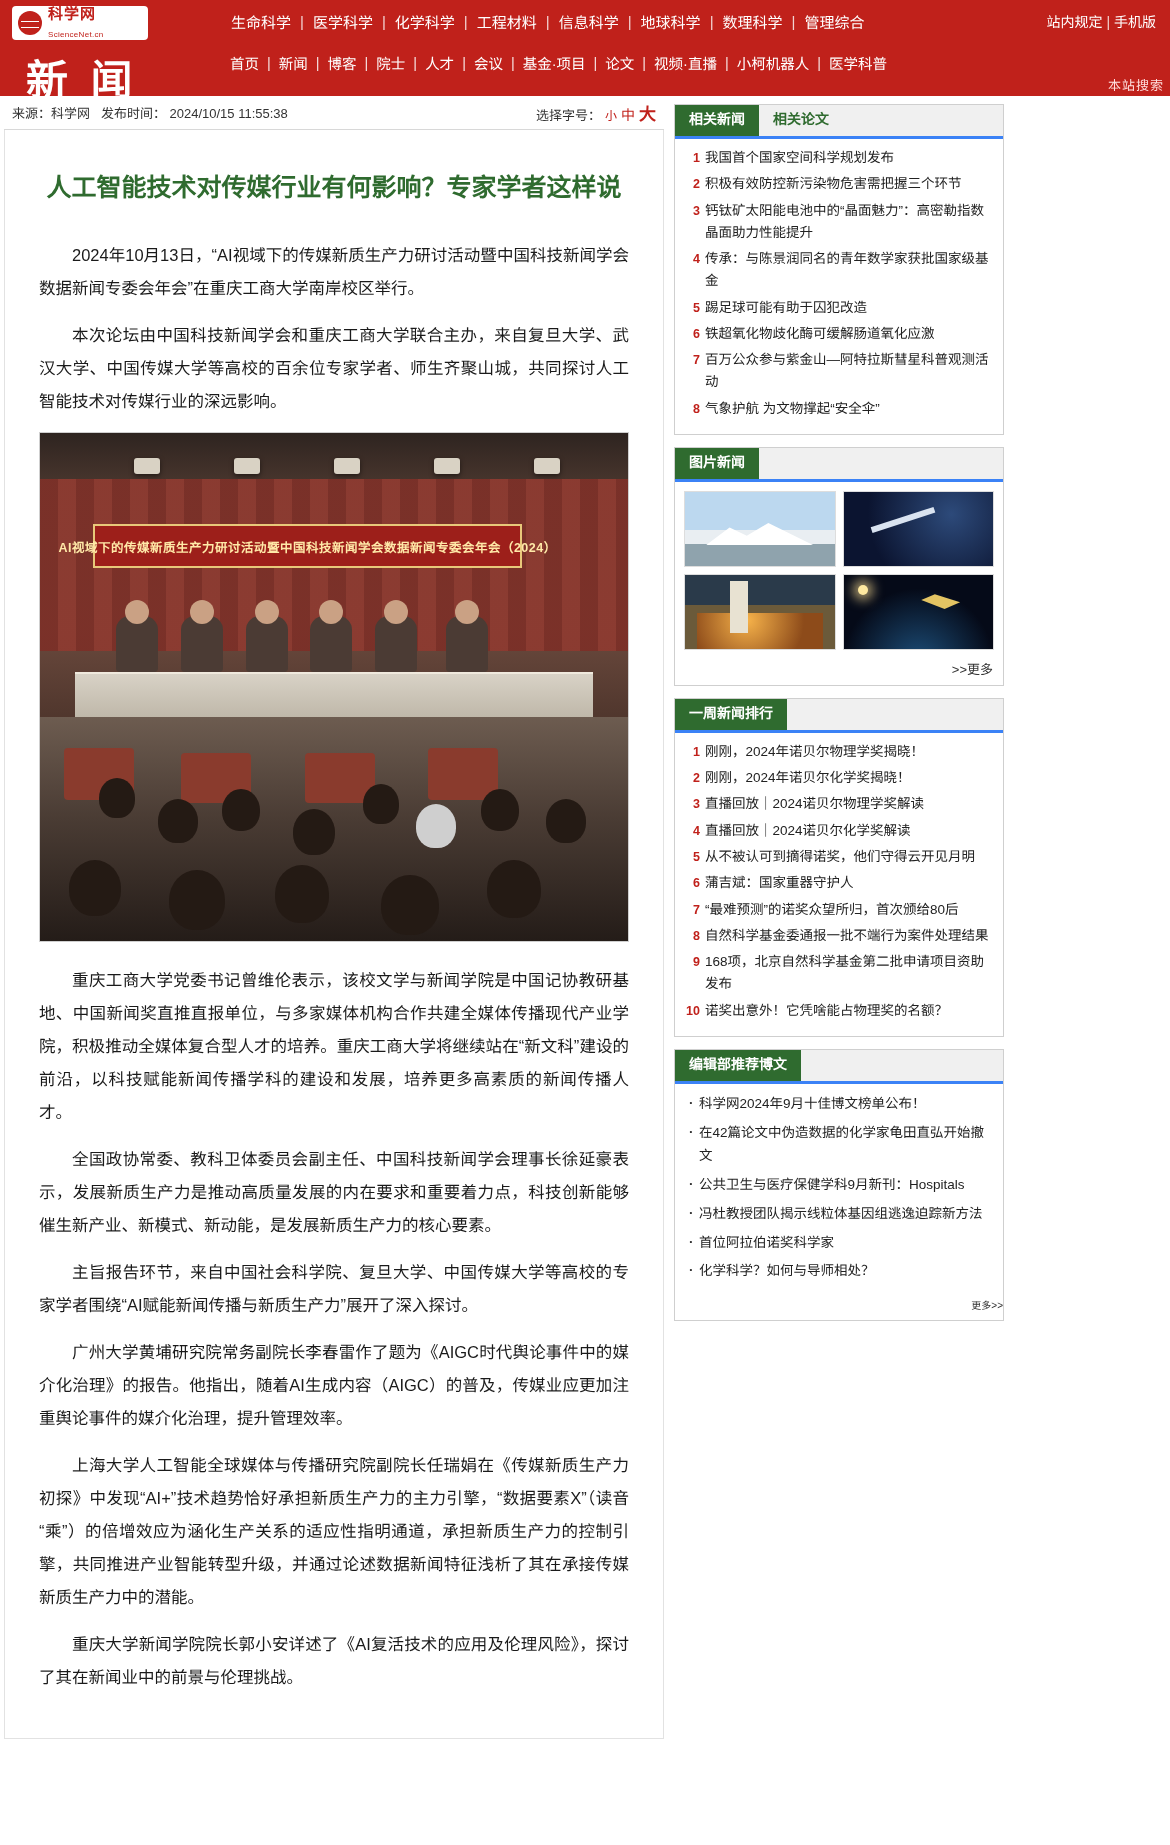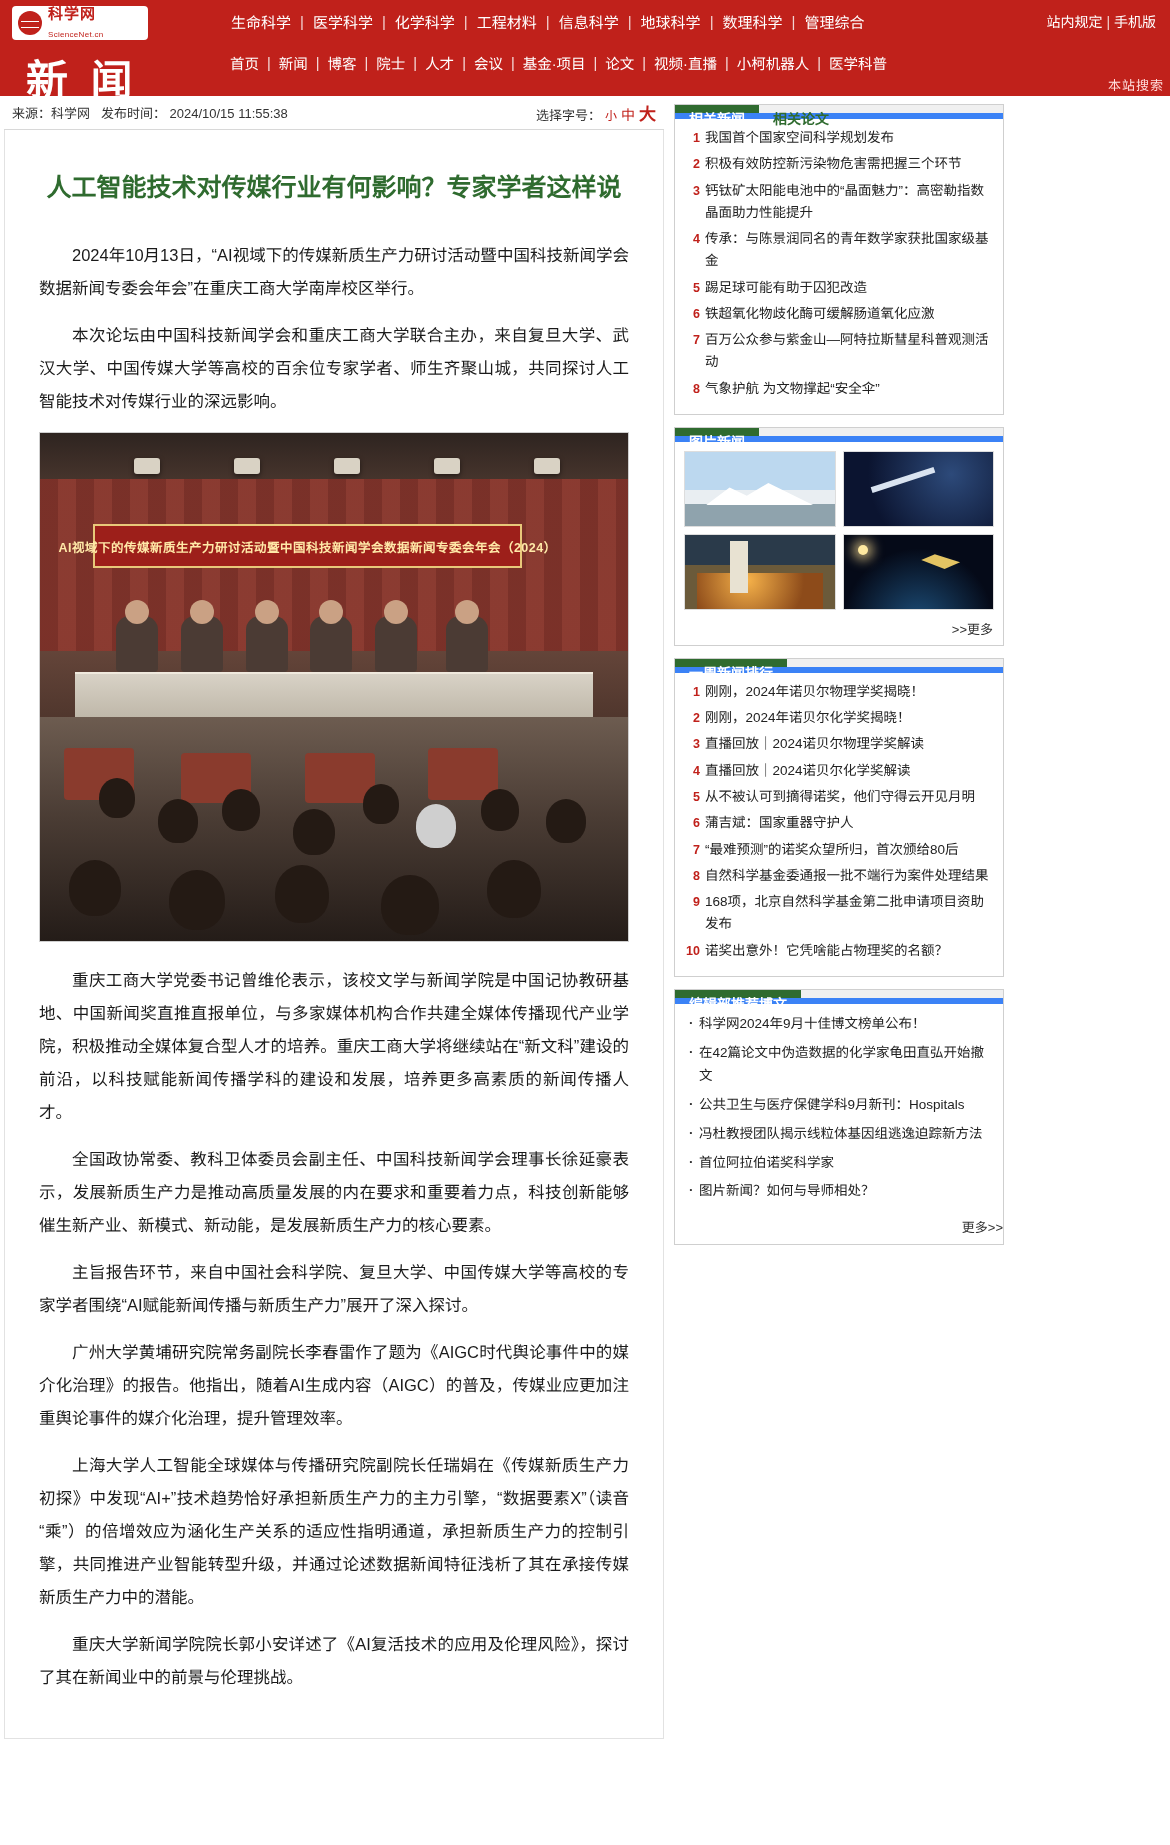--- a/index.html
+++ b/index.html
@@ -216,23 +216,23 @@
   }
 
   
   .panel {
     border: 1px solid #cfcfcf;
     margin-bottom: 12px;
     background: #fff;
   }
   .panel-head {
     display: flex;
-    height: 14px;
+    height: 34px;
     background: #f0f0f0;
-    border-bottom: 6px solid #3b82f6;
+    border-bottom: 3px solid #3b82f6;
   }
   .tab {
     padding: 0 14px;
     line-height: 28px;
     font-size: 14px;
     font-weight: bold;
     color: #fff;
     background: #2f6b2f;
   }
   .tab.alt {
@@ -294,21 +294,21 @@
     color: #222;
     margin-bottom: 6px;
     padding-left: 12px;
     position: relative;
   }
   .blog-item::before {
     content: "·";
     position: absolute; left: 2px; top: -1px;
     color: #333; font-weight: bold;
   }
-  .blog-more { text-align: right; font-size: 13px; color: #333; padding: 2px 0 8px 0; }
+  .blog-more { text-align: right; font-size: 10px; color: #333; padding: 2px 0 8px 0; }
 </style>
 </head>
 <body>
 
 <div class="topbar">
   <div class="logo-box">
     <div class="logo-pill">
       <span class="logo-globe"></span>
       <span>
         <span class="logo-text-cn">科学网</span><br>
@@ -560,19 +560,19 @@
     <div class="panel">
       <div class="panel-head">
         <div class="tab">编辑部推荐博文</div>
       </div>
       <div class="blog-list">
         <div class="blog-item">科学网2024年9月十佳博文榜单公布！</div>
         <div class="blog-item">在42篇论文中伪造数据的化学家龟田直弘开始撤文</div>
         <div class="blog-item">公共卫生与医疗保健学科9月新刊：Hospitals</div>
         <div class="blog-item">冯杜教授团队揭示线粒体基因组逃逸迫踪新方法</div>
         <div class="blog-item">首位阿拉伯诺奖科学家</div>
-        <div class="blog-item">图片新闻？如何与导师相处？</div>
+        <div class="blog-item">化学科学？如何与导师相处？</div>
       </div>
       <div class="blog-more">更多&gt;&gt;</div>
     </div>
 
   </div>
 </div>
 
 </body></html>

